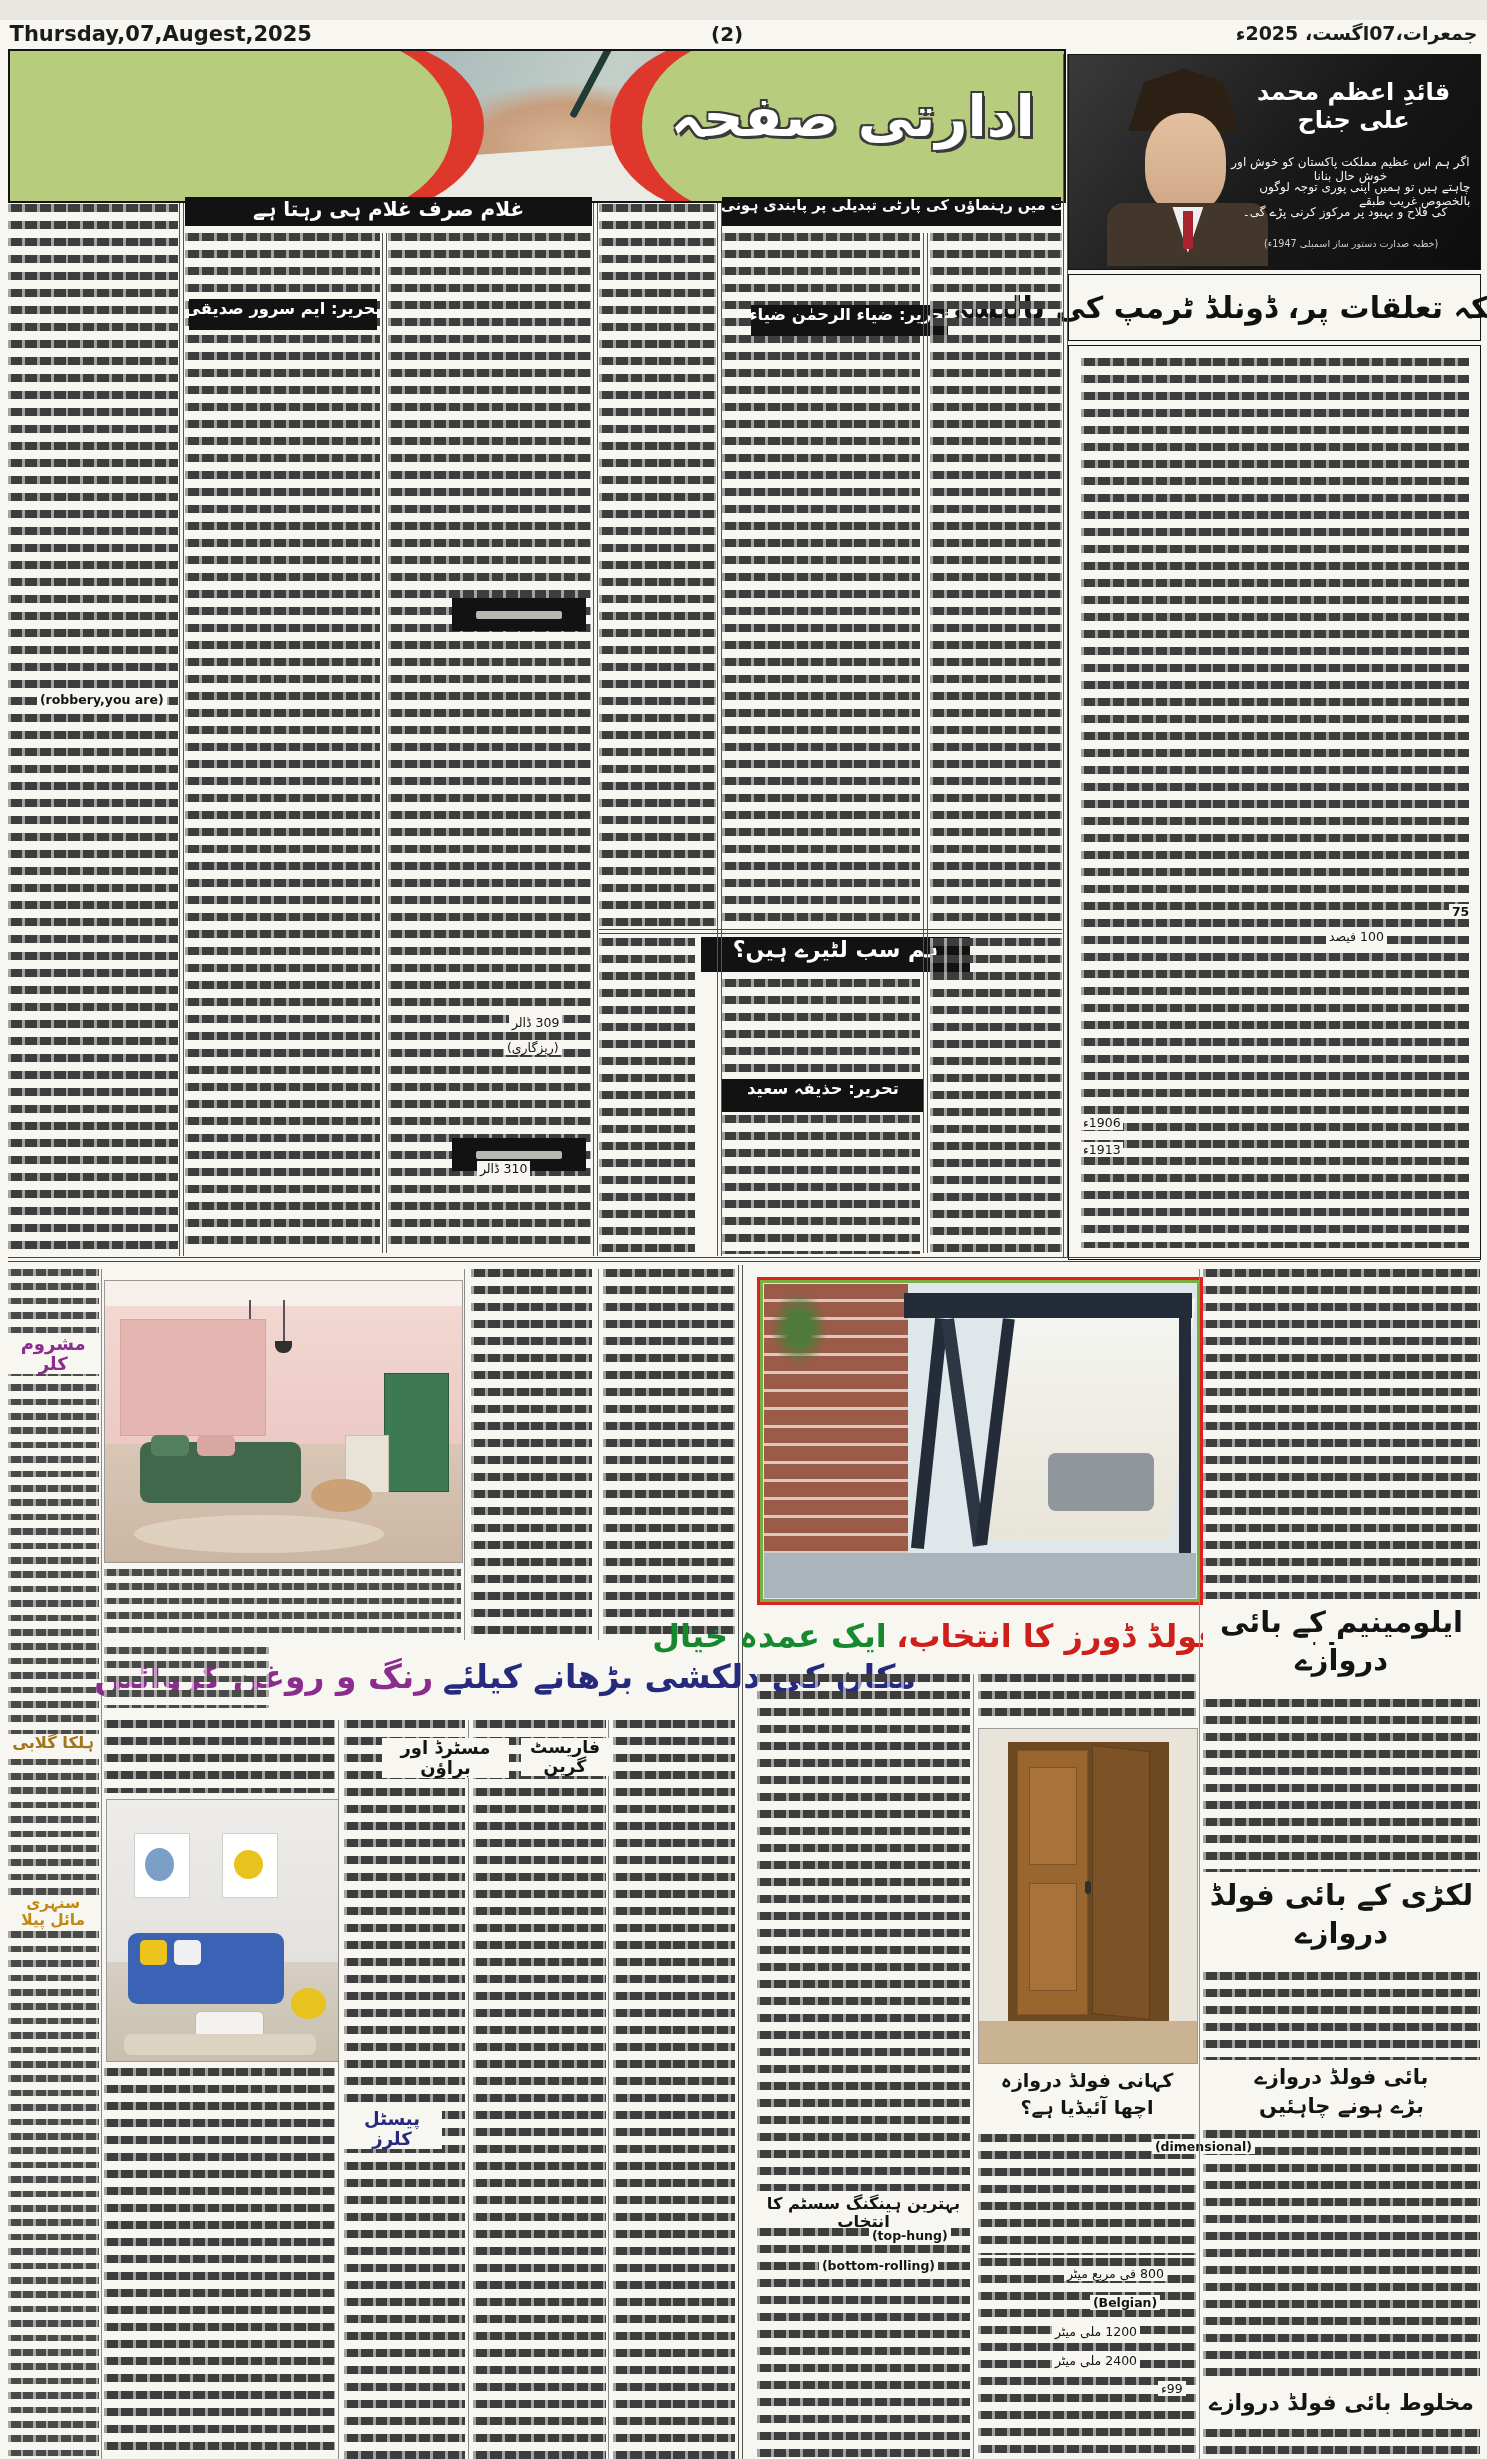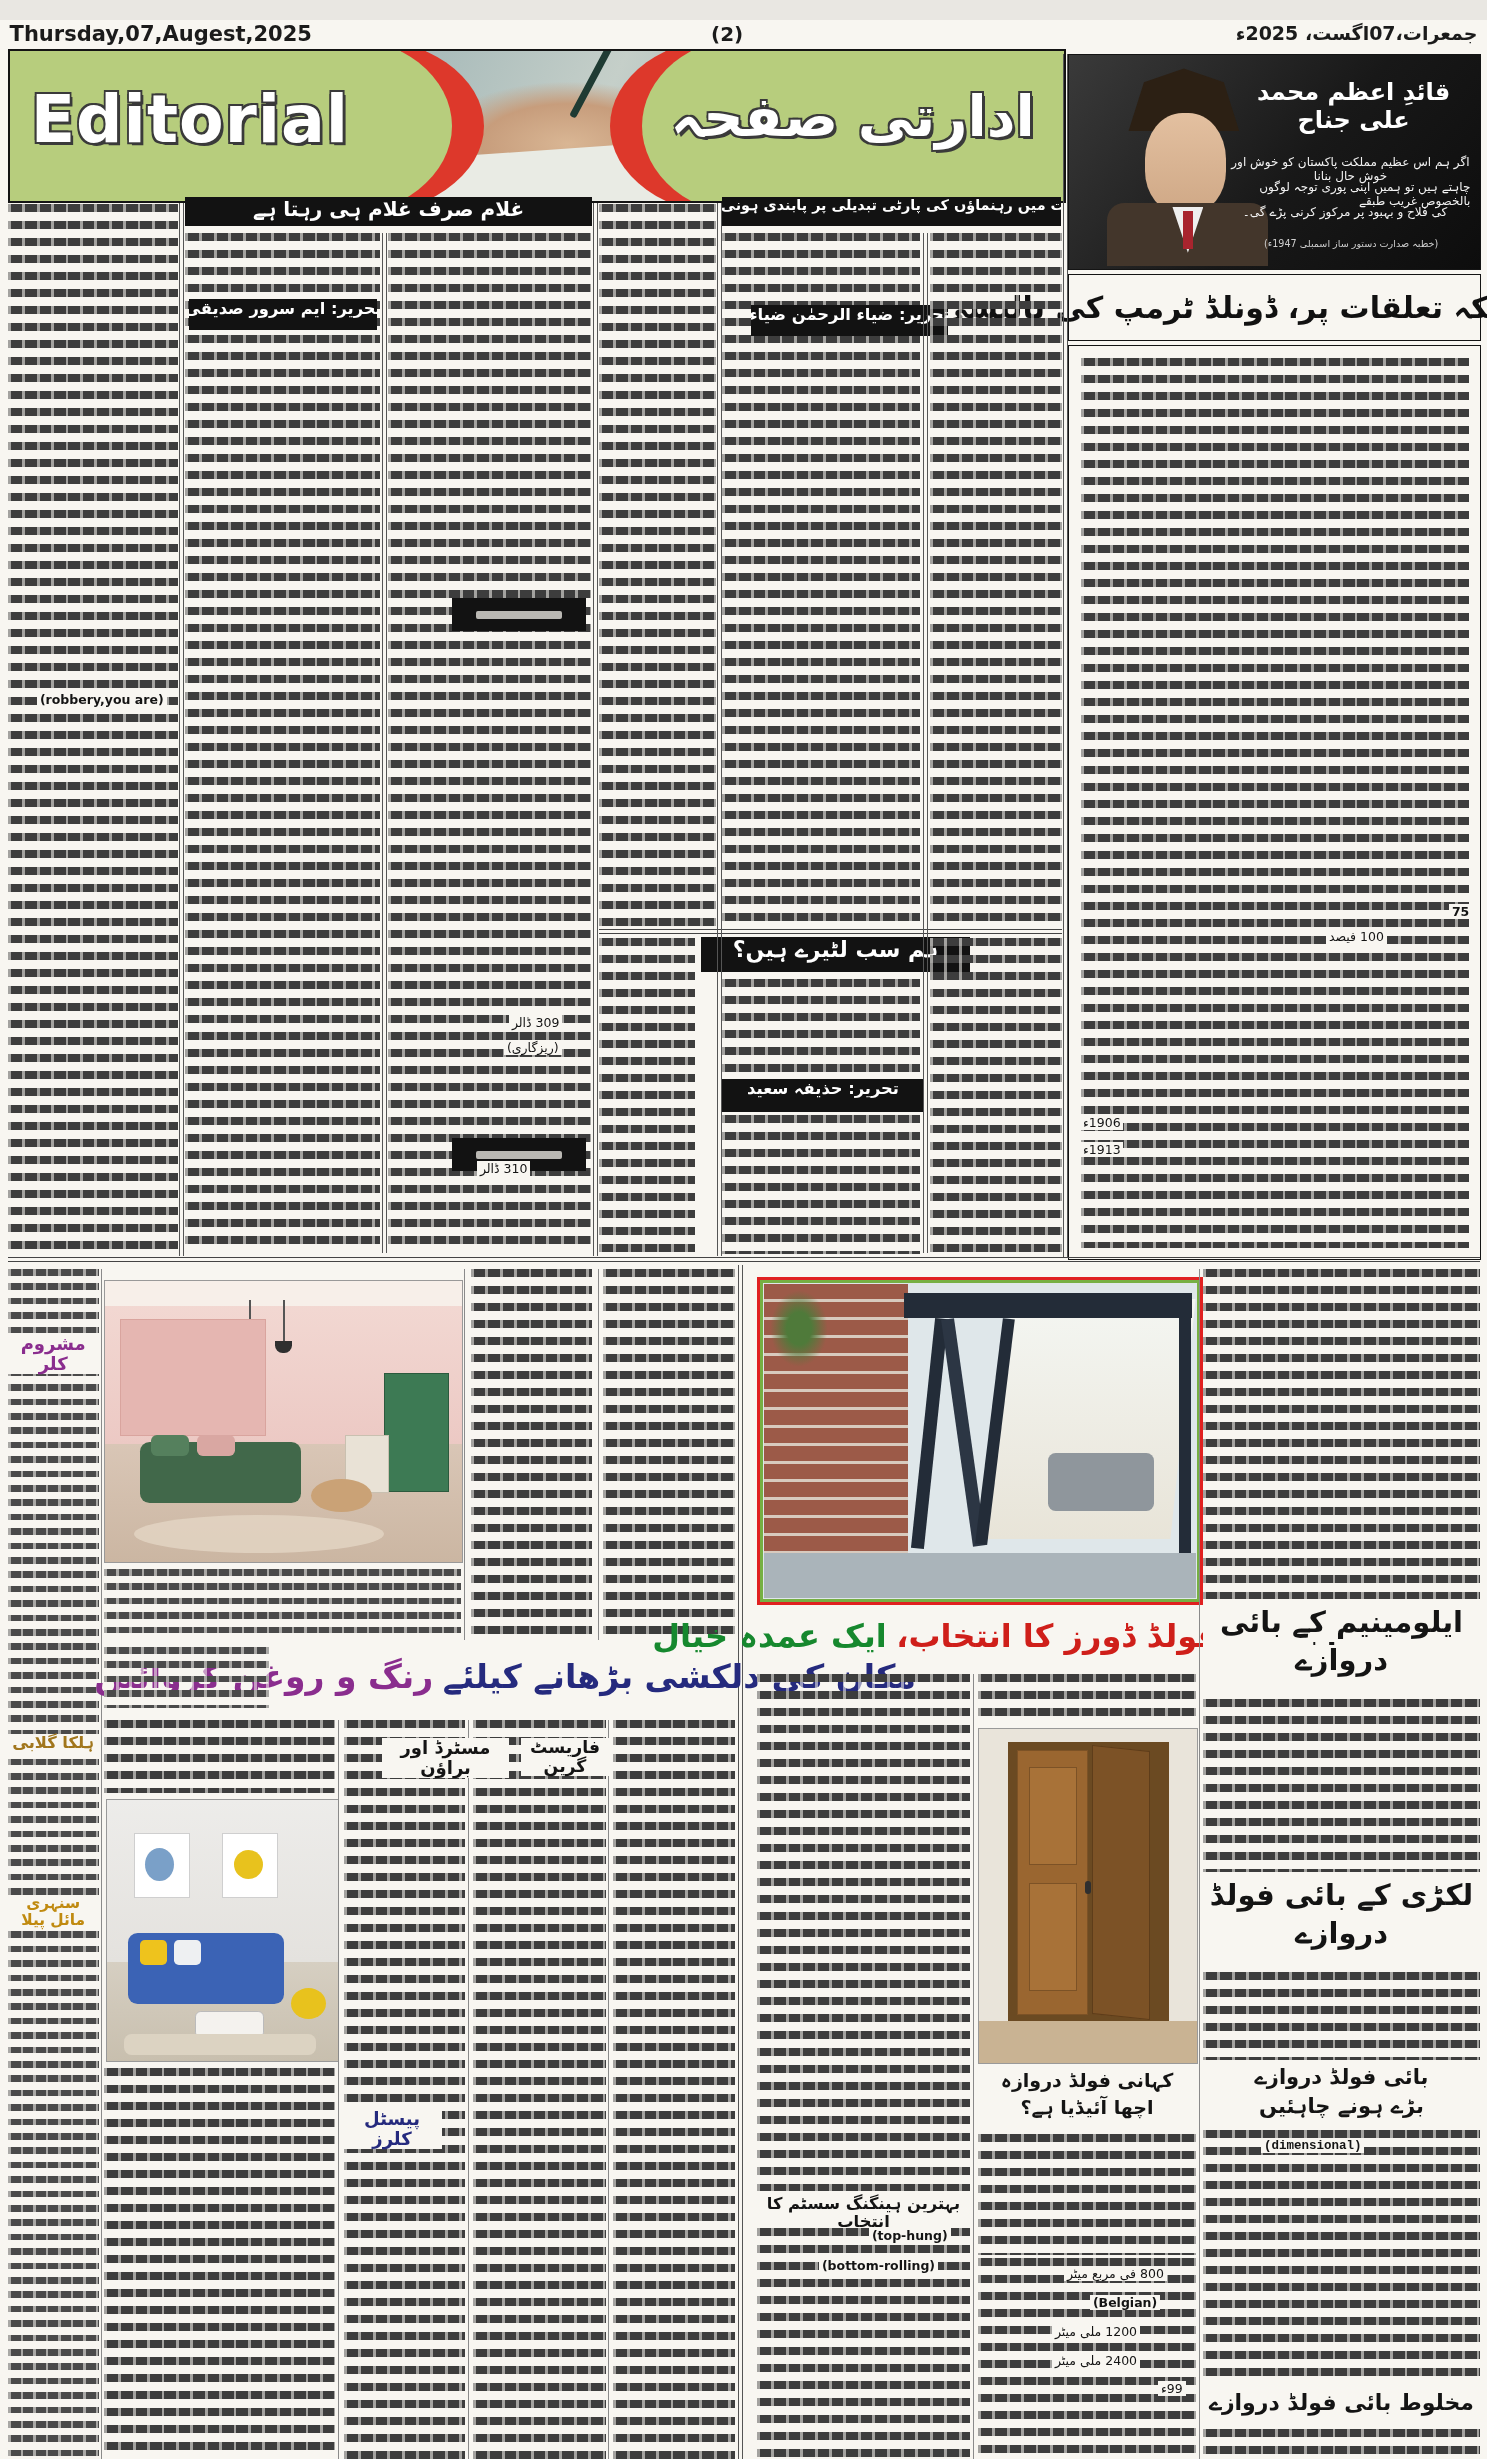--- a/index.html
+++ b/index.html
@@ -45,22 +45,20 @@
     <div class="abs" style="left:40%;top:20%;width:26%;height:70%;background:radial-gradient(ellipse at 50% 60%, #d9b694 0%, #c79d7c 45%, rgba(0,0,0,0) 70%);"></div>
     <div class="abs" style="left:55%;top:-10%;width:6.7px;height:86px;background:#1f3b33;transform:rotate(28deg);border-radius:2.9px;"></div>
     <div class="abs" style="left:36%;top:66%;width:30%;height:40%;background:#e9ebe4;transform:rotate(-4deg);"></div>
 
     <div class="abs" style="left:0;top:-10%;width:45%;height:120%;background:#dd382b;border-radius:0 55% 55% 0 / 0 100% 100% 0;"></div>
     <div class="abs" style="right:0;top:-10%;width:43%;height:120%;background:#dd382b;border-radius:55% 0 0 55% / 100% 0 0 100%;"></div>
 
     <div class="abs" style="left:0;top:-10%;width:42%;height:120%;background:#b7cd7d;border-radius:0 52% 52% 0 / 0 100% 100% 0;"></div>
     <div class="abs" style="right:0;top:-10%;width:40%;height:120%;background:#b7cd7d;border-radius:52% 0 0 52% / 100% 0 0 100%;"></div>
 
-    <div class="abs" style="left:21px;top:31px;font-size:65px;font-weight:800;color:#ffffff;letter-spacing:1px;
-                text-shadow:2.9px 2.9px 0 #3a3a3a,-1.9px -1.9px 0 #3a3a3a,1.9px -1.9px 0 #3a3a3a,-1.9px 1.9px 0 #3a3a3a;">Editorial</div>
     <div class="abs ur" style="right:29px;top:33px;font-size:56px;font-weight:800;color:#ffffff;
                 text-shadow:2.9px 2.9px 0 #3a3a3a,-1.9px -1.9px 0 #3a3a3a,1.9px -1.9px 0 #3a3a3a,-1.9px 1.9px 0 #3a3a3a;">ادارتی صفحہ</div>
   </div>
 
   <div class="abs box2" style="left:1068px;top:34px;width:411px;height:214px;background:linear-gradient(130deg,#3a3a3a 0%,#181818 55%,#0d0d0d 100%);overflow:hidden;">
     <div class="abs" style="left:13.4px;top:7.7px;width:192px;height:202px;">
       <div class="abs" style="left:46px;top:5.8px;width:111px;height:63px;background:#2c2014;clip-path:polygon(0 100%,14% 22%,50% 0,86% 22%,100% 100%);"></div>
       <div class="abs" style="left:63px;top:50px;width:81px;height:100px;background:linear-gradient(#e3c0a0,#cfa886);border-radius:46% 46% 42% 42%;"></div>
       <div class="abs" style="left:25px;top:140px;width:161px;height:63px;background:#43362b;border-radius:17.3px 17.3px 0 0;"></div>
       <div class="abs" style="left:90px;top:144px;width:31px;height:46px;background:#efefef;clip-path:polygon(0 0,100% 0,50% 100%);"></div>
@@ -244,21 +242,21 @@
   <div class="abs greek" style="left:1203px;top:1249px;width:277px;height:330px;"></div>
   <div class="subhead" style="left:1203px;top:1587px;width:277px;font-size:29px;">ایلومینیم کے بائی فولڈ</div>
   <div class="subhead" style="left:1203px;top:1625px;width:277px;font-size:29px;">دروازے</div>
   <div class="abs greek" style="left:1203px;top:1679px;width:277px;height:173px;"></div>
   <div class="subhead" style="left:1203px;top:1860px;width:277px;font-size:29px;">لکڑی کے بائی فولڈ</div>
   <div class="subhead" style="left:1203px;top:1898px;width:277px;font-size:29px;">دروازے</div>
   <div class="abs greek" style="left:1203px;top:1952px;width:277px;height:88px;"></div>
   <div class="subhead" style="left:1203px;top:2046px;width:277px;font-size:21px;">بائی فولڈ دروازے</div>
   <div class="subhead" style="left:1203px;top:2075px;width:277px;font-size:21px;">بڑے ہونے چاہئیں</div>
   <div class="abs greek" style="left:1203px;top:2110px;width:277px;height:254px;"></div>
-  <span class="tok tok-en" style="left:1261px;top:2119px;font-family:Liberation Mono, monospace;">(dimensional)</span>
+  <span class="tok tok-en" style="left:1152px;top:2119px;">(dimensional)</span>
   <div class="subhead" style="left:1203px;top:2371px;width:277px;font-size:22px;">مخلوط بائی فولڈ دروازے</div>
   <div class="abs greek" style="left:1203px;top:2409px;width:277px;height:42px;"></div>
 
   <div class="abs vthin" style="left:973px;top:1654px;height:797px;"></div>
   <div class="abs vthin" style="left:1199px;top:1249px;height:1203px;"></div>
 
 </div>
 
 
 </body></html>

